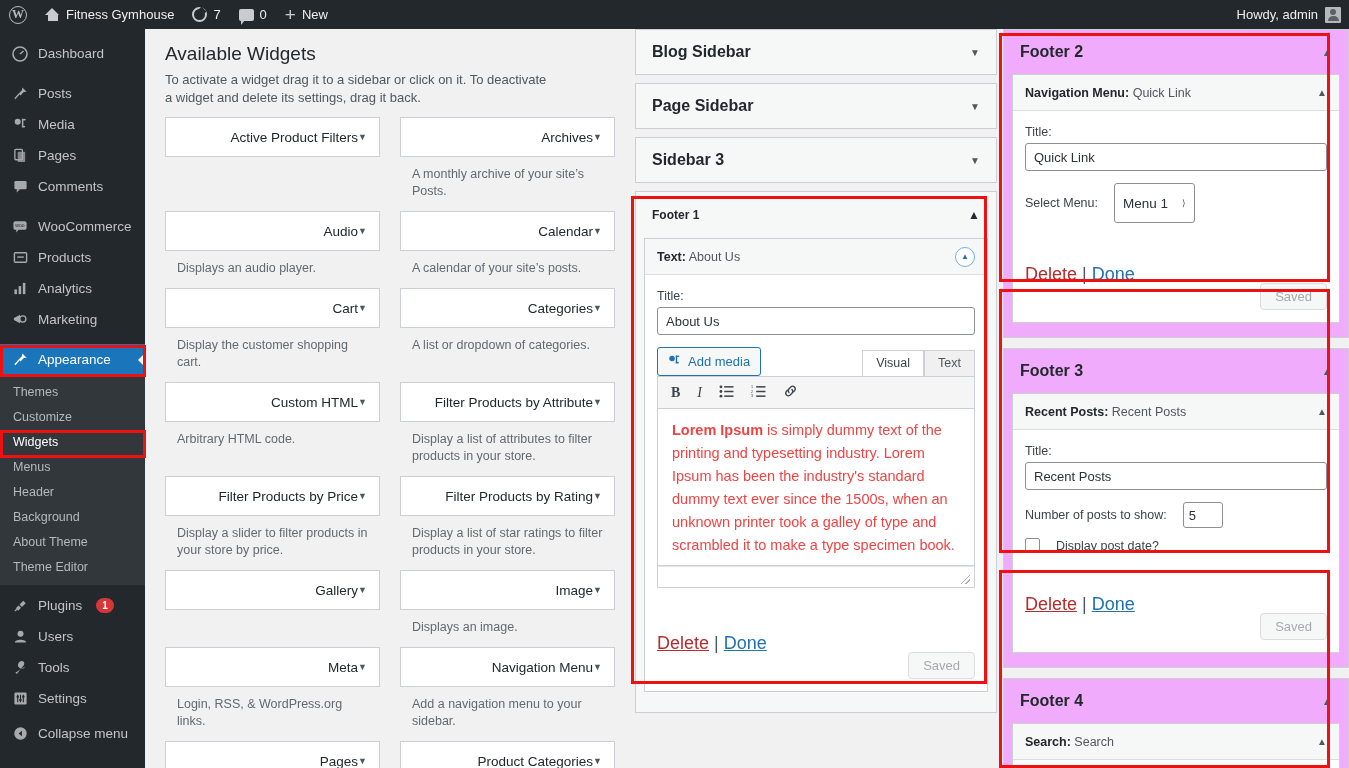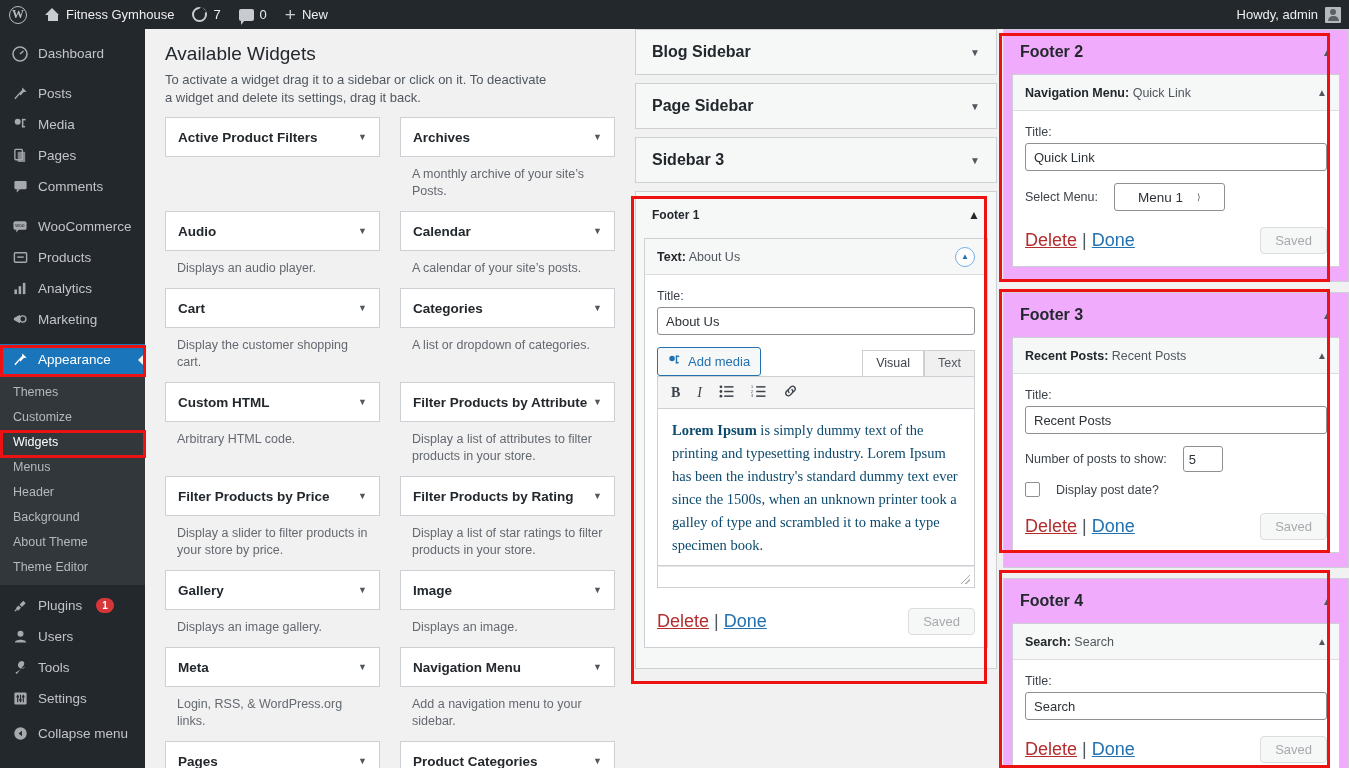--- a/index.html
+++ b/index.html
@@ -136,22 +136,22 @@
   }
   #avail .intro {
     font-size: 13px; color: #50575e; line-height: 18px;
     padding: 0 10px 10px 10px; max-width: 410px;
   }
   .wgrid { display: flex; flex-wrap: wrap; }
   .wcell { width: 50%; padding: 0 10px 0 10px; }
   .wbox {
     background: #fff; border: 1px solid #ccd0d4;
     height: 40px; display: flex; align-items: center;
-    padding: 0 12px; font-size: 13.5px; font-weight: bold; color: #23282d;
-    justify-content: space-between;
+    padding: 0 12px; font-size: 13.5px; font-weight: normal; color: #23282d;
+    justify-content: flex-end;
   }
   .wbox .caret { color: #50575e; font-size: 9px; }
   .wdesc {
     font-size: 12.5px; color: #646970; line-height: 17px;
     padding: 9px 12px 11px 12px;
   }
 
   
   #sbcol { position: absolute; left: 490px; top: 0; width: 362px; }
   .sbar-head {
@@ -200,22 +200,22 @@
     font-size: 12.5px; padding: 5px 13px 6px 13px;
   }
   .etab.active { background: #fff; color: #3c434a; }
   .toolbar {
     border: 1px solid #ccd0d4; background: #f5f5f5;
     display: flex; align-items: center; gap: 17px;
     padding: 7px 13px; font-size: 14px; color: #3c434a;
   }
   .ed-area {
     border: 1px solid #ccd0d4; border-top: none; background: #fff;
-    font-family: Liberation Serif, serif; font-size: 14.5px;
-    line-height: 23px; color: #0c4a6e;
+    font-family: Liberation Sans, sans-serif; font-size: 14.5px;
+    line-height: 23px; color: #ef4444;
     padding: 10px 14px 8px 14px;
   }
   .ed-bottom {
     border: 1px solid #ccd0d4; border-top: 1px solid #e5e5e5; background: #fff;
     height: 22px; position: relative;
   }
   .ed-bottom::after {
     content: ""; position: absolute; right: 4px; bottom: 3px;
     width: 9px; height: 9px;
     background:
@@ -225,21 +225,21 @@
   .wfoot {
     display: flex; align-items: center; justify-content: space-between;
     padding: 10px 12px 12px 12px;
   }
   .wlinks { font-size: 18px; color: #50575e; }
   .wlinks a { text-decoration: underline; }
   .del { color: #b32d2e; }
   .done { color: #2271b1; }
   .savedbtn {
     border: 1px solid #dcdcde; background: #f6f7f7; color: #a7aaad;
-    font-size: 13px; border-radius: 4px; padding: 5px 14px;
+    font-size: 13px; border-radius: 4px; padding: 5px 14px; margin-top: 44px;
   }
 
   
   #rcol { position: absolute; left: 858px; top: 0; width: 346px; }
   .panel { border: 1px solid #ccd0d4; background: #f0abfc; margin-bottom: 10px; }
   .panel-title {
     height: 44px; display: flex; align-items: center; justify-content: space-between;
     padding: 0 16px; font-size: 16px; font-weight: bold; color: #23282d;
   }
   .panel-title .caret { color: #50575e; font-size: 10px; }
@@ -248,23 +248,23 @@
     width: 40px; height: 26px; border: 1px solid #8c8f94; border-radius: 3px;
     font-size: 13px; padding: 0 5px; color: #2c3338; background: #fff;
     font-family: "Liberation Sans", sans-serif;
   }
   .inline-row { display: flex; align-items: center; gap: 16px; margin-top: 12px; font-size: 12.5px; color:#3c434a; }
   .cbox {
     width: 15px; height: 15px; border: 1px solid #8c8f94; border-radius: 2px; background:#fff;
     display: inline-block;
   }
   .selbox {
-    height: 28px; border: 1px solid #8c8f94; border-radius: 3px; background: #fff;
+    height: 40px; border: 1px solid #8c8f94; border-radius: 3px; background: #fff;
     display: inline-flex; align-items: center; gap: 14px;
-    padding: 0 23px; font-size: 13.5px; color: #2c3338;
+    padding: 0 8px; font-size: 13.5px; color: #2c3338;
   }
   .selbox .chev { font-size: 9px; color: #50575e; }
 </style>
 </head>
 <body>
 
 <div id="adminbar">
   <div class="ab-item">
     <span class="wp-logo">W</span>
   </div>
@@ -556,21 +556,20 @@
           <span class="caret">▼</span>
         </div>
         <div class="wdesc">Display a list of star ratings to filter products in your store.</div>
       </div>
 
       <div class="wcell">
         <div class="wbox">
           <span>Gallery</span>
           <span class="caret">▼</span>
         </div>
-        <div class="wdesc">Displays an image gallery.</div>
       </div>
       <div class="wcell">
         <div class="wbox">
           <span>Image</span>
           <span class="caret">▼</span>
         </div>
         <div class="wdesc">Displays an image.</div>
       </div>
 
       <div class="wcell">

